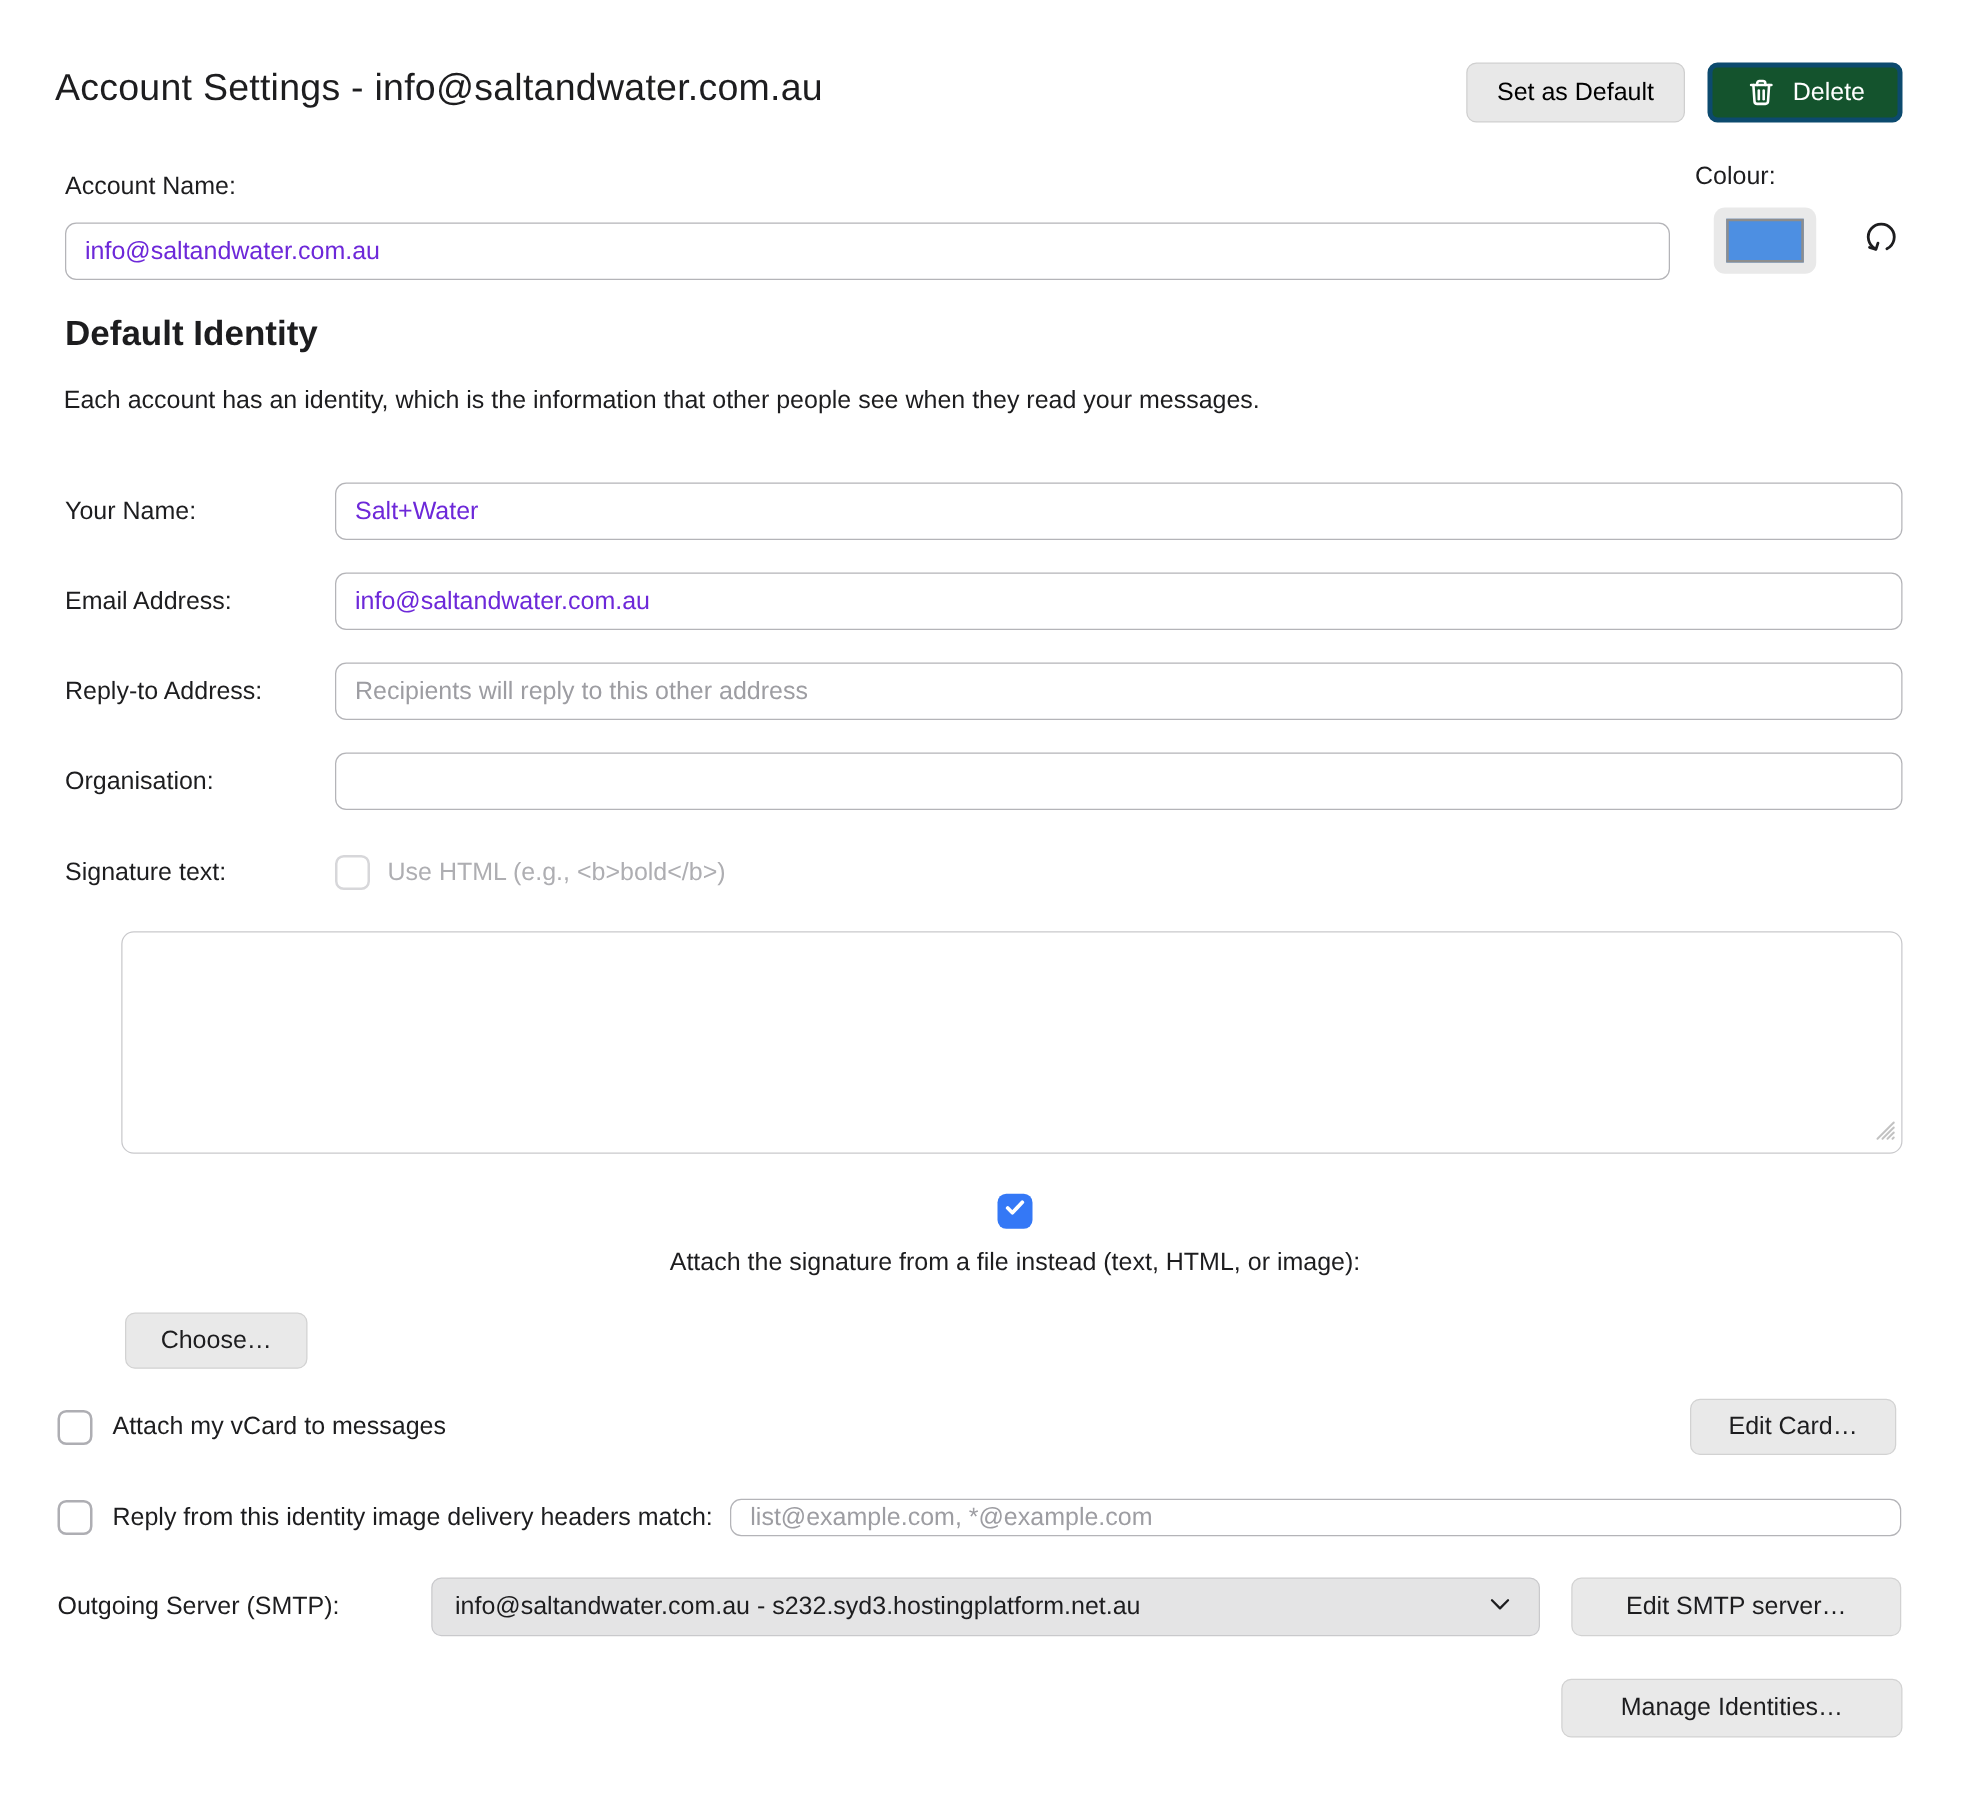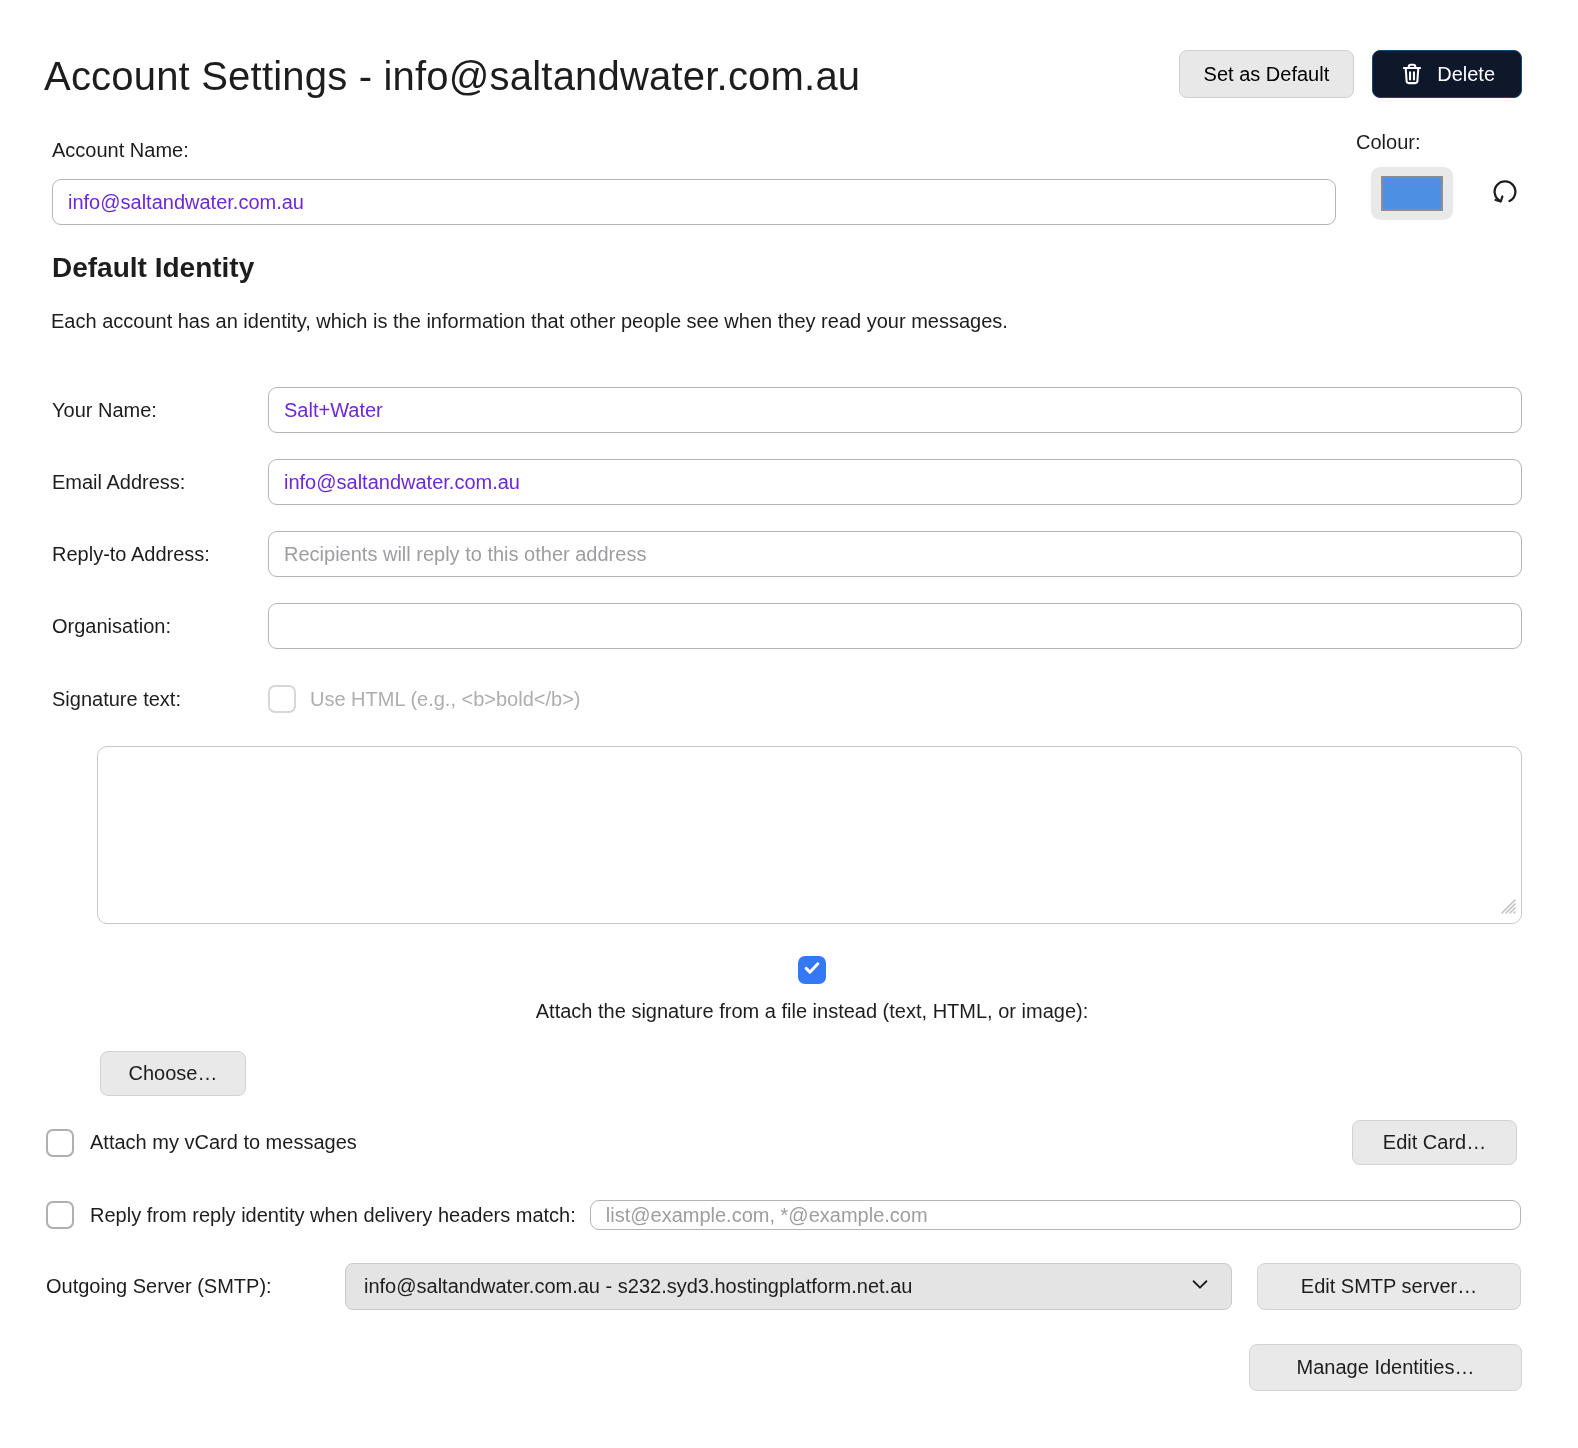--- a/index.html
+++ b/index.html
@@ -6,30 +6,30 @@
   html, body { width: 1578px; height: 1448px; }
   body {
     background: #ffffff;
     color: #1d1d1f;
     font-family: "Liberation Sans", "DejaVu Sans", sans-serif;
     overflow: hidden;
   }
 
   
   .header { display: flex; align-items: flex-start; justify-content: space-between; padding: 50px 56px 0 44px; }
-  .title { font-size: 40px; font-weight: 400; padding-top: 4px; letter-spacing: 0.2px; }
+  .title { font-size: 30px; font-weight: 400; padding-top: 4px; letter-spacing: 0.2px; }
   .header-buttons { display: flex; gap: 18px; margin-left: 12px; }
   .btn {
     font-family: inherit; font-size: 20px; border-radius: 8px;
     display: inline-flex; align-items: center; justify-content: center;
     cursor: pointer; white-space: nowrap;
   }
   .btn-gray { background: #e9e9e9; border: 1px solid #d2d2d2; color: #1d1d1f; }
   .btn-set-default { height: 48px; padding: 0 24px; background: #e8e8e8; border: 1px solid #cfcfcf; }
-  .btn-delete { height: 48px; padding: 0 26px; gap: 12px; background: #0f172a; border: 1px solid #0c4a6e; color: #fff; }
+  .btn-delete { height: 48px; padding: 0 26px; gap: 12px; background: #14532d; border: 4px solid #0c4a6e; color: #fff; }
   .btn-delete svg { display: block; }
 
   
   .account-section { display: flex; justify-content: space-between; padding: 40px 56px 0 52px; }
   .account-left { flex: 1; margin-right: 20px; }
   .field-label { font-size: 20px; display: block; }
   .account-left .text-input { margin-top: 17px; }
   .account-right { width: 166px; flex: none; }
   .colour-label { margin-top: -8px; }
   .colour-controls { display: flex; align-items: center; margin-top: 13px; }
@@ -207,21 +207,21 @@
 <div class="vcard-row">
   <div class="vcard-left">
     <span class="checkbox"></span>
     <span class="check-label">Attach my vCard to messages</span>
   </div>
   <button class="btn btn-gray btn-edit-card">Edit Card…</button>
 </div>
 
 <div class="reply-row">
   <span class="checkbox"></span>
-  <span class="check-label">Reply from reply identity when delivery headers match:</span>
+  <span class="check-label">Reply from this identity image delivery headers match:</span>
   <input class="text-input" type="text" placeholder="list@example.com, *@example.com" style="">
 </div>
 
 <div class="smtp-row">
   <span class="smtp-label">Outgoing Server (SMTP):</span>
   <div class="select">
     <span>info@saltandwater.com.au - s232.syd3.hostingplatform.net.au</span>
     <span>
       <svg width="22" height="22" viewBox="0 0 24 24" fill="none" stroke="#1d1d1f" stroke-width="2" stroke-linecap="round" stroke-linejoin="round">
         <path d="M5 9l7 7 7-7"></path>

